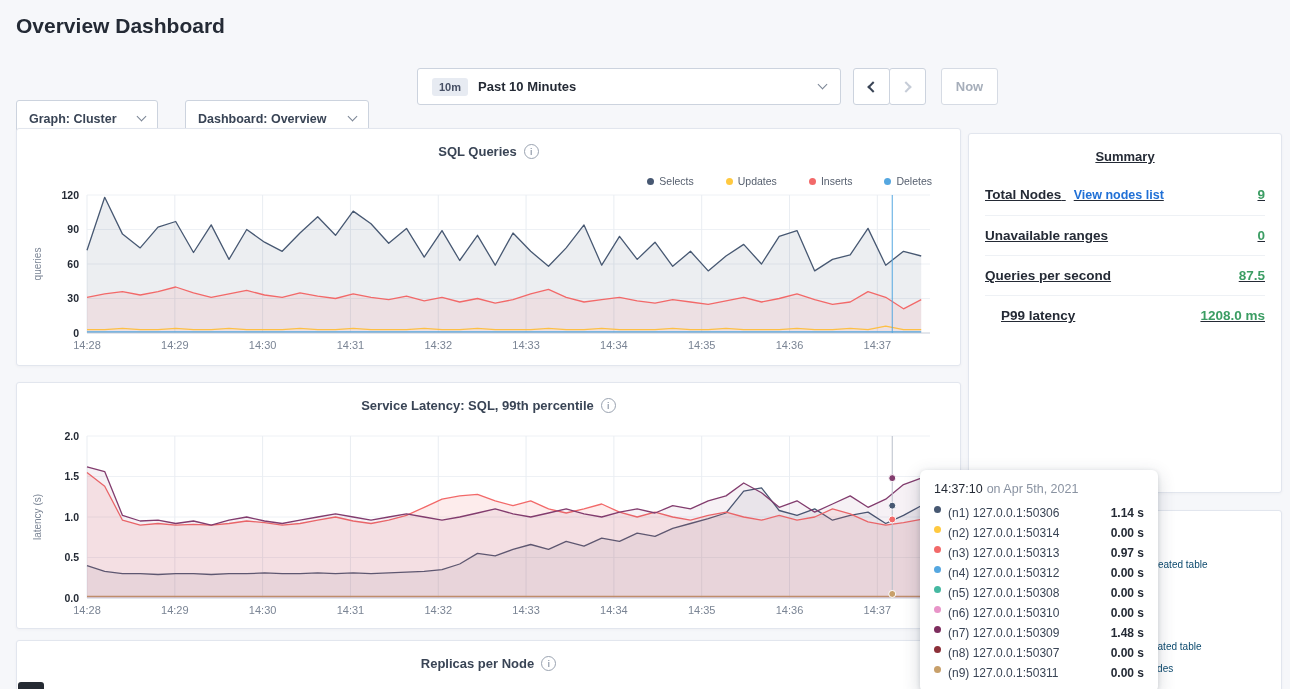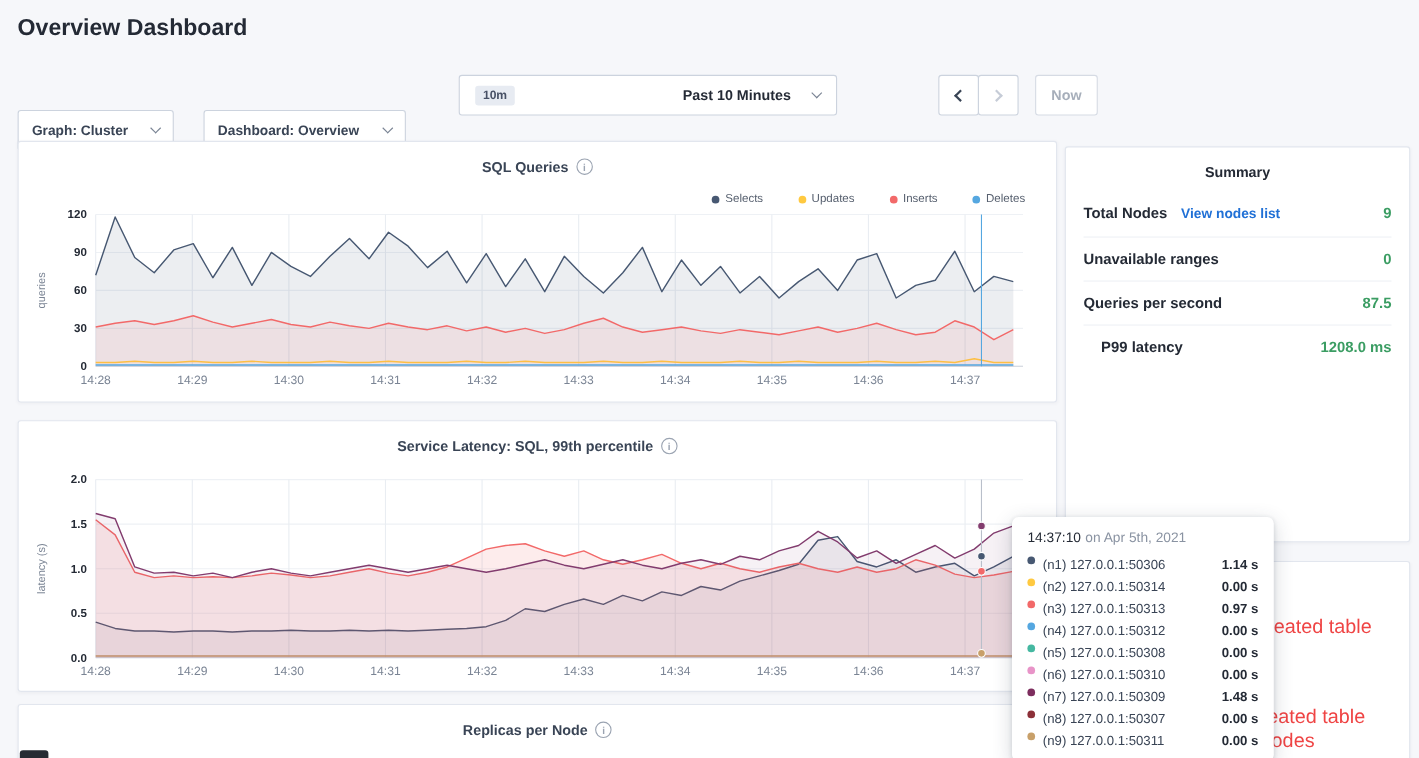--- a/index.html
+++ b/index.html
@@ -12,22 +12,22 @@
     color: #242a35;
   }
   .page-title { position:absolute; left:16px; top:14px; font-size:21px; font-weight:600; color:#242a35; }
 
   
   .dd { position:absolute; height:37px; background:#fff; border:1px solid #ccd3de; border-radius:3px;
         display:flex; align-items:center; justify-content:space-between; padding:0 12px;
         font-size:12.5px; font-weight:700; color:#394455; cursor:pointer;margin-top:32px; }
   .caret-down { width:7px; height:7px; border-style:solid; border-width:1.5px 1.5px 0 0; border-color:#7a8494;
         transform:rotate(135deg); margin-top:-4px; margin-left:10px; flex:none; }
-  .time-picker { position:absolute; left:417px; top:68px; width:344px; height:37px; background:#fff;
-        border:1px solid #ccd3de; border-radius:3px; display:flex; align-items:center; padding:0 14px; gap:10px; cursor:pointer;text-align:right; }
+  .time-picker { position:absolute; left:417px; top:68px; width:424px; height:37px; background:#fff;
+        border:1px solid #ccd3de; border-radius:3px; display:flex; align-items:center; padding:0 14px; gap:10px; cursor:pointer; }
   .time-badge { background:#e7ebf2; border-radius:3px; padding:3px 7px; font-size:11px; font-weight:700; color:#475065; }
   .time-label { font-size:13px; font-weight:700; color:#242a35; flex:1; }
   .nav-btn { position:absolute; top:68px; width:37px; height:37px; background:#fff; border:1px solid #ccd3de;
         border-radius:3px; display:flex; align-items:center; justify-content:center; cursor:pointer; }
   .chev { width:8px; height:8px; border-style:solid; border-width:2px 2px 0 0; }
   .chev-left { border-color:#394455; transform:rotate(-135deg); margin-left:3px; }
   .chev-right { border-color:#c6ccd7; transform:rotate(45deg); margin-right:3px; }
   .now-btn { position:absolute; left:941px; top:68px; width:57px; height:37px; background:#fff; border:1px solid #d6dbe4;
         border-radius:3px; display:flex; align-items:center; justify-content:center;
         font-size:13px; font-weight:700; color:#a6aeba; cursor:default; }
@@ -38,33 +38,33 @@
   .chart-header { display:flex; justify-content:center; align-items:center; gap:7px; padding-top:15px; }
   .chart-title { font-size:13px; font-weight:700; color:#394455; }
   .info-i { width:15px; height:15px; border:1px solid #9aa3b1; border-radius:50%; color:#9aa3b1;
             font-size:9px; font-weight:600; display:inline-flex; align-items:center; justify-content:center; cursor:pointer; }
   .legend { position:absolute; top:46px; right:28px; display:flex; gap:32px; }
   .legend-item { display:flex; align-items:center; gap:5px; font-size:10.5px; color:#57606f; }
   .legend-dot { width:7px; height:7px; border-radius:50%; }
   .chart-svg { position:absolute; display:block; }
 
   
-  .summary-card { left:968px; top:133px; width:314px; height:360px; padding:0 16px; }
+  .summary-card { left:968px; top:133px; width:314px; height:360px; padding:0 16px;text-decoration:underline; }
   .summary-title { text-align:center; font-size:13px; font-weight:700; color:#242a35; padding:15px 0 9px; }
   .sum-section { padding:12px 0; border-bottom:1px solid #eef1f5; }
   .sum-section:last-child { border-bottom:none;margin-left:16px; }
   .sum-row { display:flex; justify-content:space-between; align-items:baseline; }
   .sum-label { font-size:13.5px; font-weight:700; color:#242a35; }
   .sum-link { font-size:12.5px; font-weight:700; color:#2070d6; margin-left:8px; cursor:pointer; text-decoration:none; }
   .sum-value { font-size:13.5px; font-weight:700; color:#3b9d63; }
   .sum-desc { font-size:11.5px; color:#6f7a8a; line-height:1.5; margin-top:5px; width:94%; }
 
   
   .events-card { left:968px; top:510px; width:314px; height:230px; }
-  .frag { position:absolute; font-size:18px; color:#ef4444; white-space:nowrap; }
+  .frag { position:absolute; font-size:10px; color:#0c4a6e; white-space:nowrap; }
 
   
   .tooltip { position:absolute; left:920px; top:470px; width:238px; background:#fff; border-radius:6px;
              box-shadow:0 1px 4px rgba(44,54,76,0.16), 0 5px 18px rgba(44,54,76,0.20);
              padding:12px 14px; z-index:60; }
   .tt-title { font-size:12.5px; color:#242a35; }
   .tt-date { color:#8a93a2; margin-left:4px; }
   .tt-row { display:flex; align-items:flex-start; margin-top:6px; }
   .tt-row:first-of-type { margin-top:10px; }
   .tt-dot { width:7px; height:7px; border-radius:50%; margin-right:7px; flex:none; }

